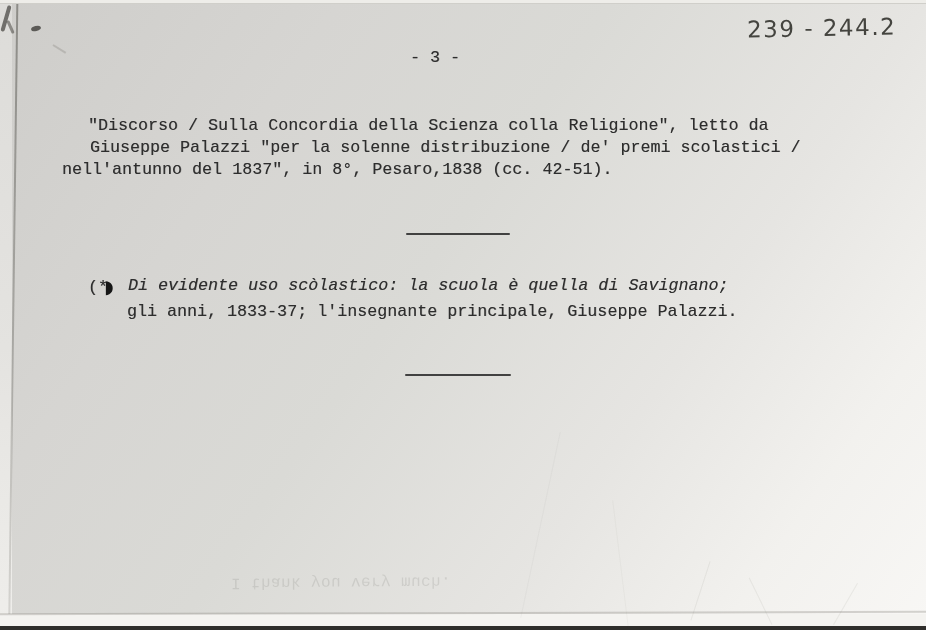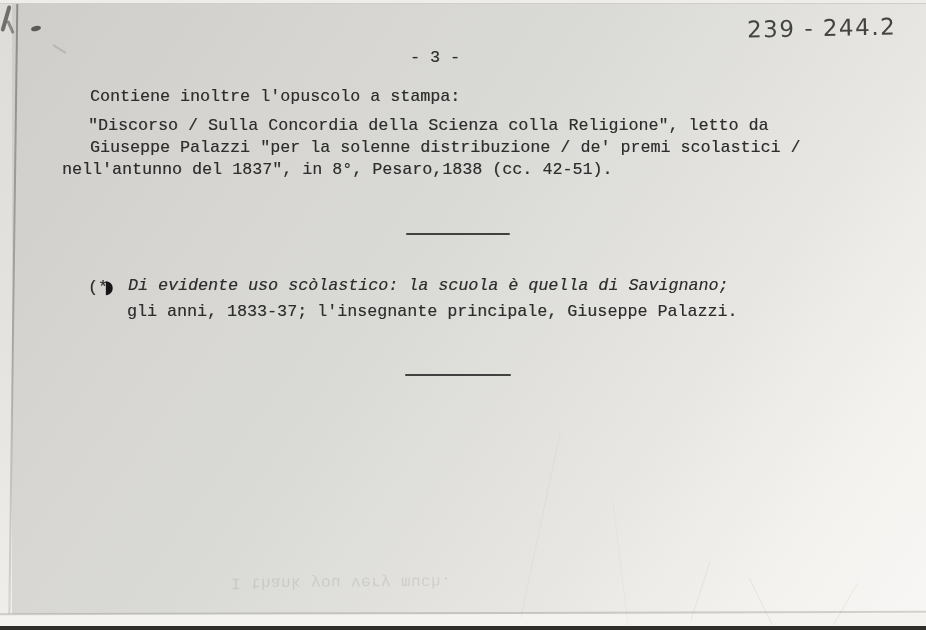--- a/index.html
+++ b/index.html
@@ -155,21 +155,20 @@
   <div class="crease c1"></div>
   <div class="crease c2"></div>
   <div class="crease c3"></div>
   <div class="crease c4"></div>
   <div class="crease c5"></div>
 
   <div class="handwritten">239 - 244.2</div>
 
   <div class="typed" style="left:410px; top:48px;">- 3 -</div>
 
-  <div class="typed" style="left:90px; top:87px;">Contiene inoltre l'opuscolo a stampa:</div>
 
   <div class="typed" style="left:88px; top:116px;">"Discorso / Sulla Concordia della Scienza colla Religione", letto da</div>
   <div class="typed" style="left:90px; top:138px;">Giuseppe Palazzi "per la solenne distribuzione / de' premi scolastici /</div>
   <div class="typed" style="left:62px; top:160px;">nell'antunno del 1837", in 8°, Pesaro,1838 (cc. 42-51).</div>
 
   <div class="rule" style="left:406px; top:233px; width:104px;"></div>
 
   <div class="typed" style="left:88px; top:276px;"><span>(*</span><span class="blob">◗</span></div>
   <div class="typed" style="left:128px; top:276px;font-style:italic;">Di evidente uso scòlastico: la scuola è quella di Savignano;</div>
   <div class="typed" style="left:127px; top:302px;">gli anni, 1833-37; l'insegnante principale, Giuseppe Palazzi.</div>

